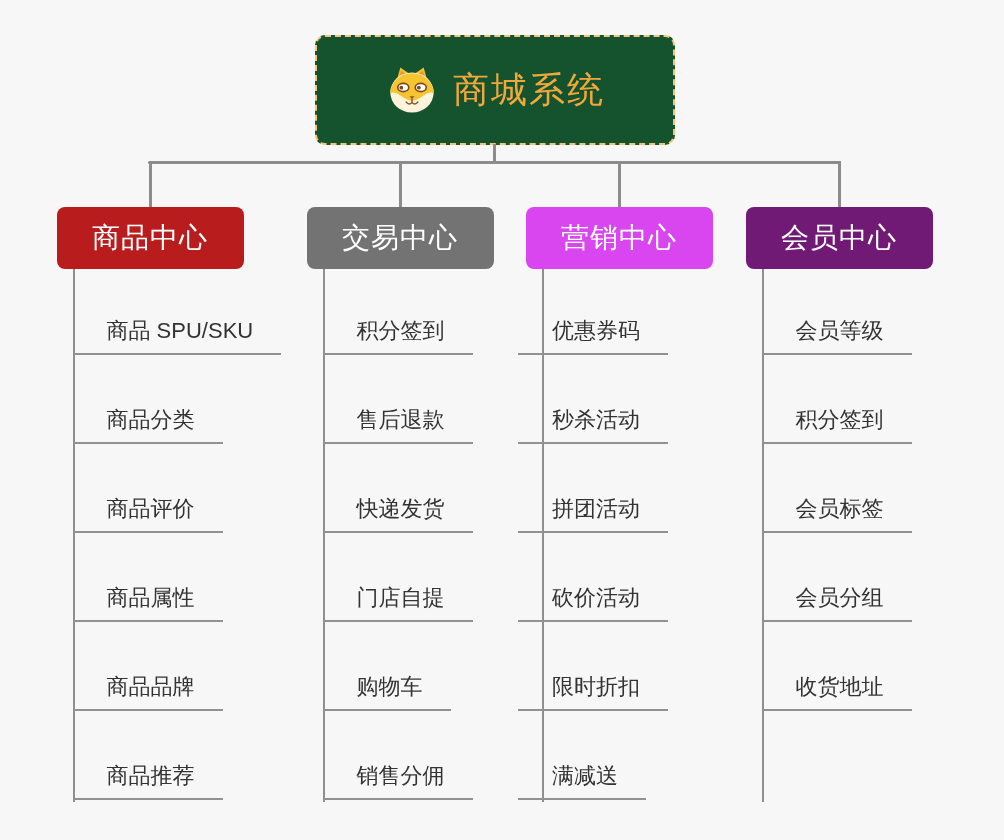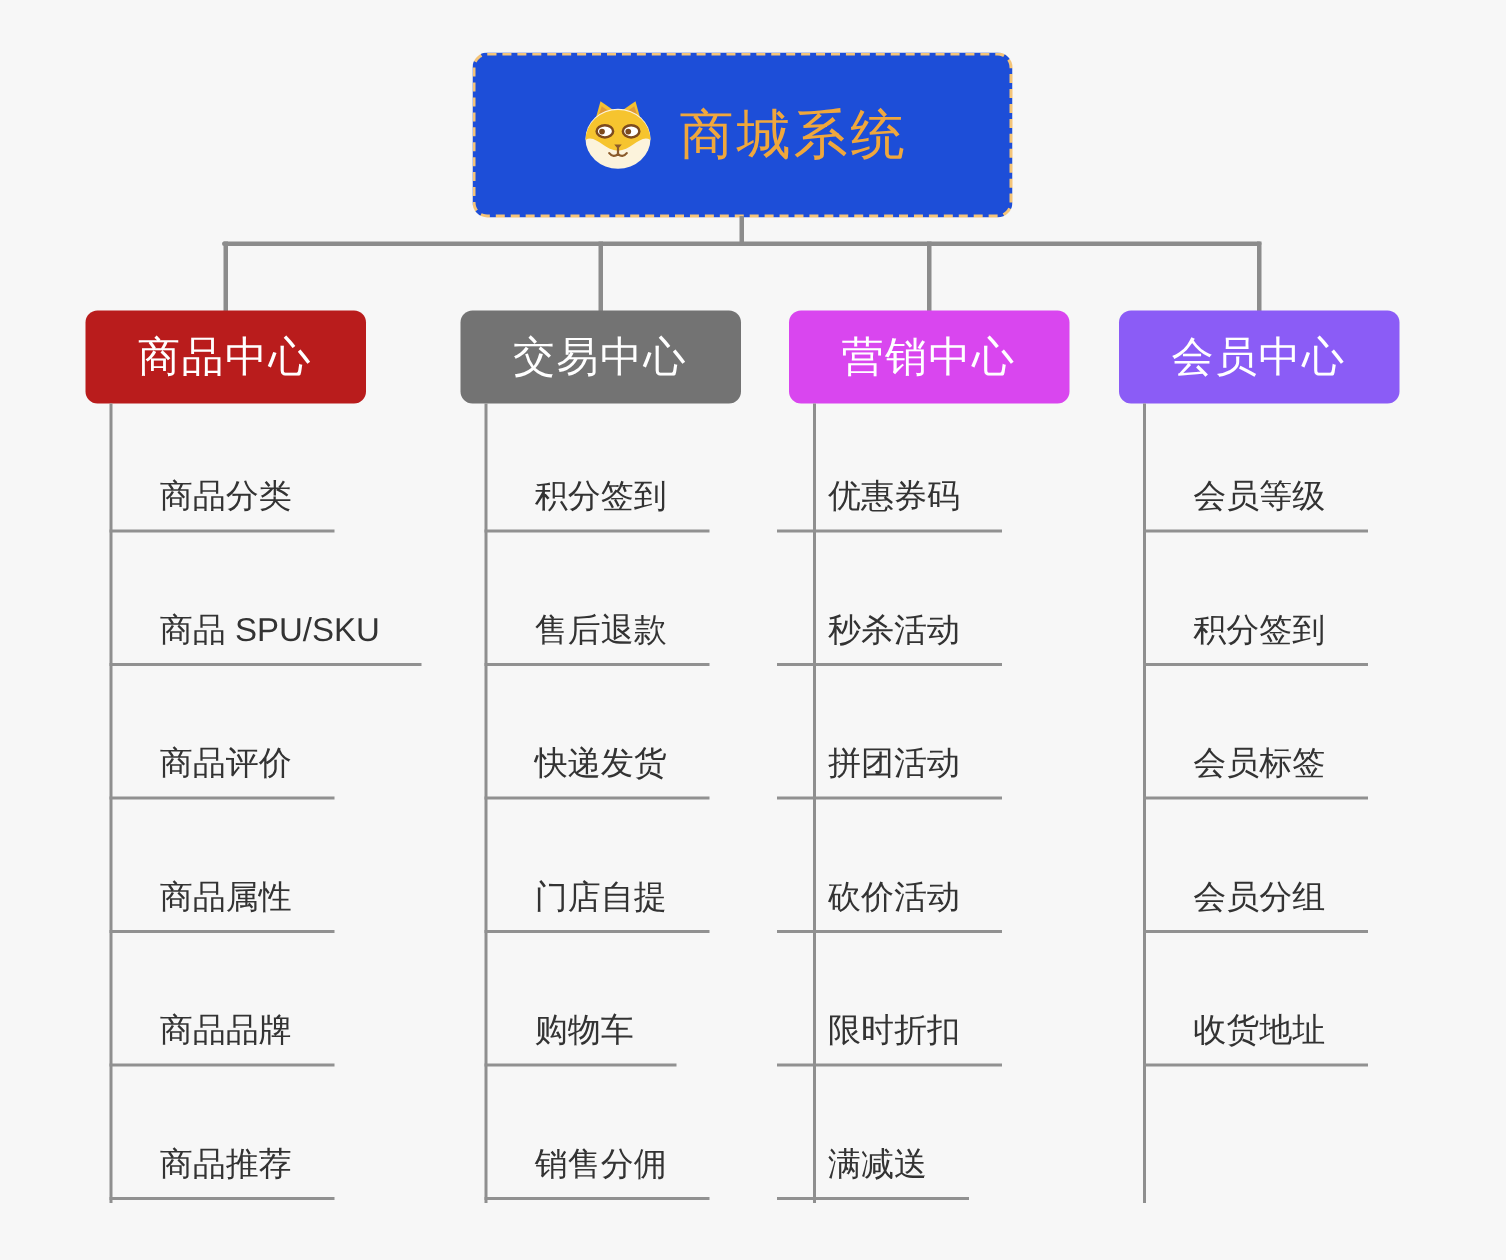--- a/index.html
+++ b/index.html
@@ -1,21 +1,21 @@
 <!DOCTYPE html>
 <html><head>
 <meta charset="utf-8">
 <style>
   html,body{margin:0;padding:0;background:#F7F7F7;font-family:"Liberation Sans","DejaVu Sans",sans-serif;}
   #canvas{position:relative;width:1004px;height:840px;background:#F7F7F7;overflow:hidden;margin:0 auto;}
 
   
   .root-node{
     position:absolute;left:315px;top:35px;width:360px;height:110px;
-    background:#1d4ed8;border:2px dashed #F4C478;border-radius:10px;
+    background:#14532d;border:2px dashed #F4C478;border-radius:10px;
     box-sizing:border-box;display:flex;align-items:center;justify-content:center;gap:14px;
   }
   .root-title{font-size:36px;font-weight:500;color:#F0A73C;letter-spacing:2px;}
   .dog-icon{display:flex;align-items:center;}
 
   
   .cline{position:absolute;background:#8C8C8C;}
   .stub{left:493px;top:144px;width:3px;height:20px;}
   .bus{left:148px;top:161px;width:693px;height:3px;border-radius:2px;}
   .drop{top:161px;width:3px;height:47px;}
@@ -63,24 +63,24 @@
 
   <div class="cline stub"></div>
   <div class="cline bus"></div>
 
   <div id="branches">
       <div class="cline drop" style="left: 148.5px;"></div>
       <div class="branch-node" style="left: 56.5px; background: #b91c1c;">商品中心</div>
       <div class="trunk" style="left: 72.5px;"></div>
       <div class="column" style="left: 72.5px;">
         <div class="child-topic">
-          <span>商品分类</span>
+          <span>商品 SPU/SKU</span>
         </div>
         <div class="child-topic">
-          <span>商品 SPU/SKU</span>
+          <span>商品分类</span>
         </div>
         <div class="child-topic">
           <span>商品评价</span>
         </div>
         <div class="child-topic">
           <span>商品属性</span>
         </div>
         <div class="child-topic">
           <span>商品品牌</span>
         </div>
@@ -128,21 +128,21 @@
           <span>砍价活动</span>
         </div>
         <div class="child-topic">
           <span>限时折扣</span>
         </div>
         <div class="child-topic">
           <span>满减送</span>
         </div>
       </div>
       <div class="cline drop" style="left: 837.5px;"></div>
-      <div class="branch-node" style="left: 745.5px; background: #8b5cf6;">会员中心</div>
+      <div class="branch-node" style="left: 745.5px; background: #701a75;">会员中心</div>
       <div class="trunk" style="left: 761.5px;"></div>
       <div class="column" style="left: 761.5px;">
         <div class="child-topic">
           <span>会员等级</span>
         </div>
         <div class="child-topic">
           <span>积分签到</span>
         </div>
         <div class="child-topic">
           <span>会员标签</span>

